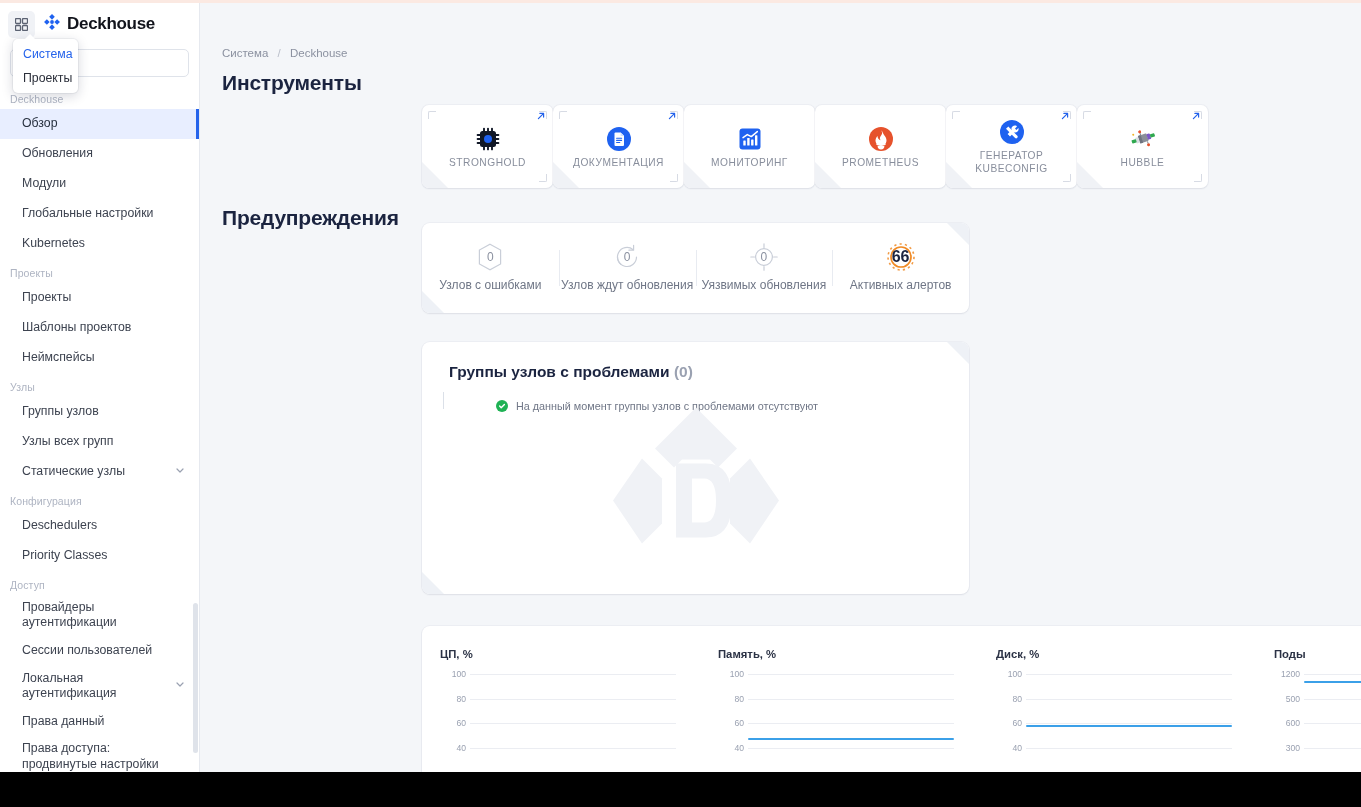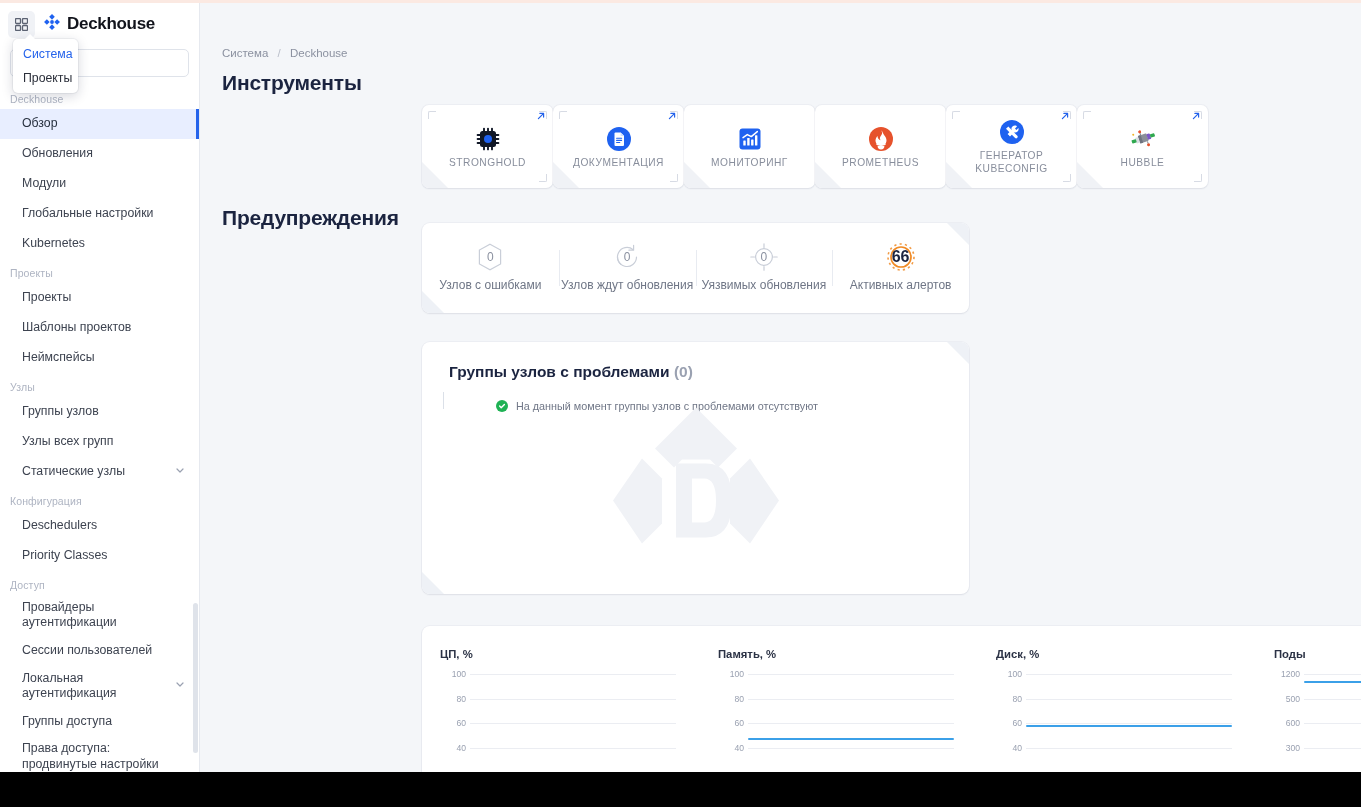--- a/index.html
+++ b/index.html
@@ -430,21 +430,21 @@
         <div class="sb-item">
           <span class="lbl">Сессии пользователей</span>
         </div>
         <div class="sb-item">
           <span class="lbl">Локальная аутентификация</span>
           <span class="chev"><svg width="10" height="10" viewBox="0 0 10 10" aria-hidden="true">
               <path d="M2 4 L5 7 L8 4" fill="none" stroke="currentColor" stroke-width="1.2" stroke-linecap="round" stroke-linejoin="round"></path>
             </svg></span>
         </div>
         <div class="sb-item">
-          <span class="lbl">Группы доступа</span>
+          <span class="lbl">Права данный</span>
         </div>
         <div class="sb-item">
           <span class="lbl">Права доступа: продвинутые настройки</span>
         </div>
       </div>
     <div class="sb-scrollbar"></div>
 
     <div id="dropdown">
         <div class="dd-item sel">Система</div>
         <div class="dd-item">Проекты</div>

